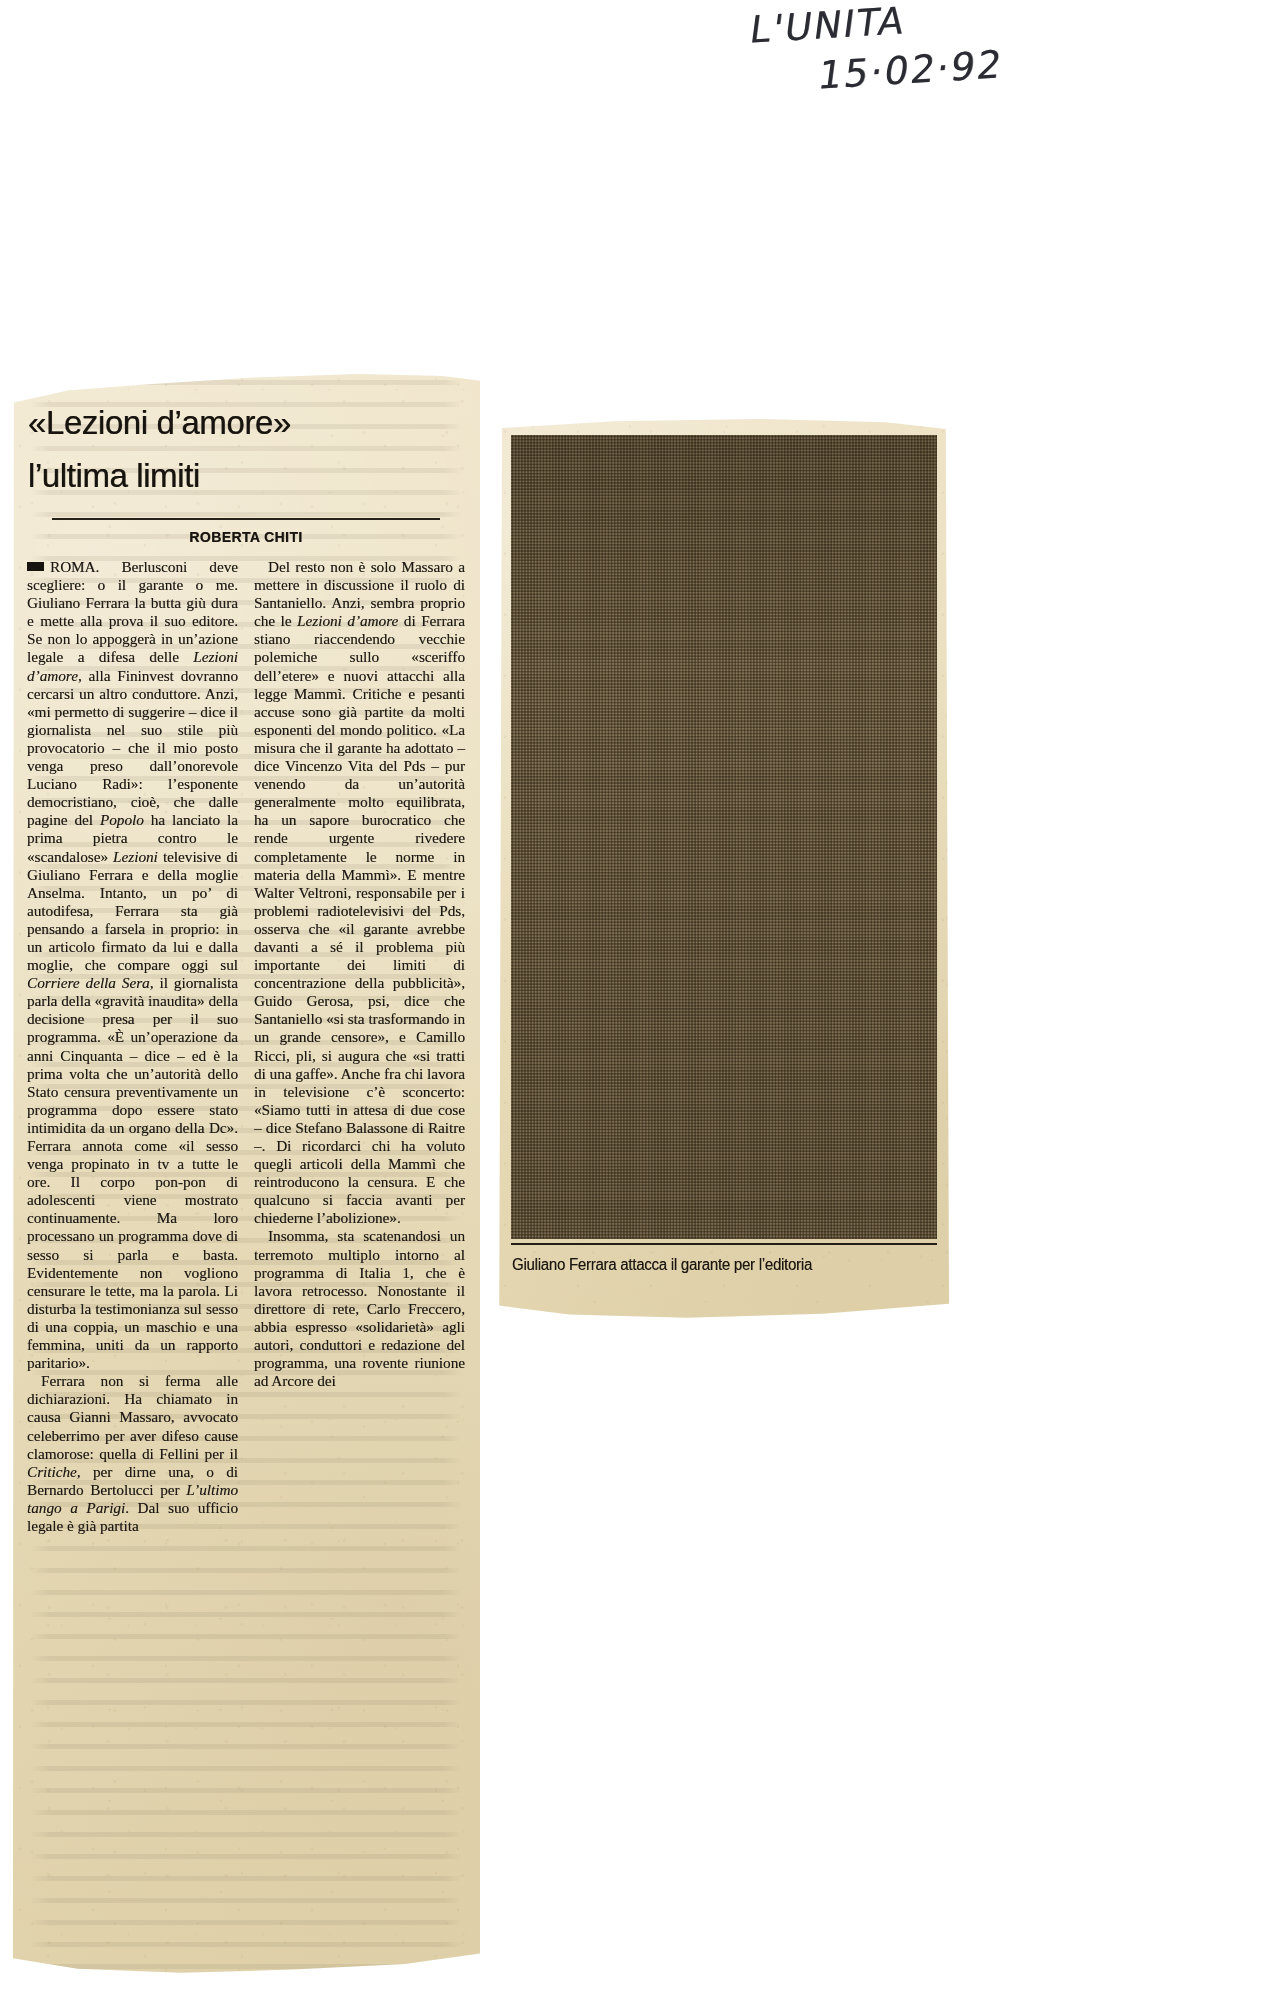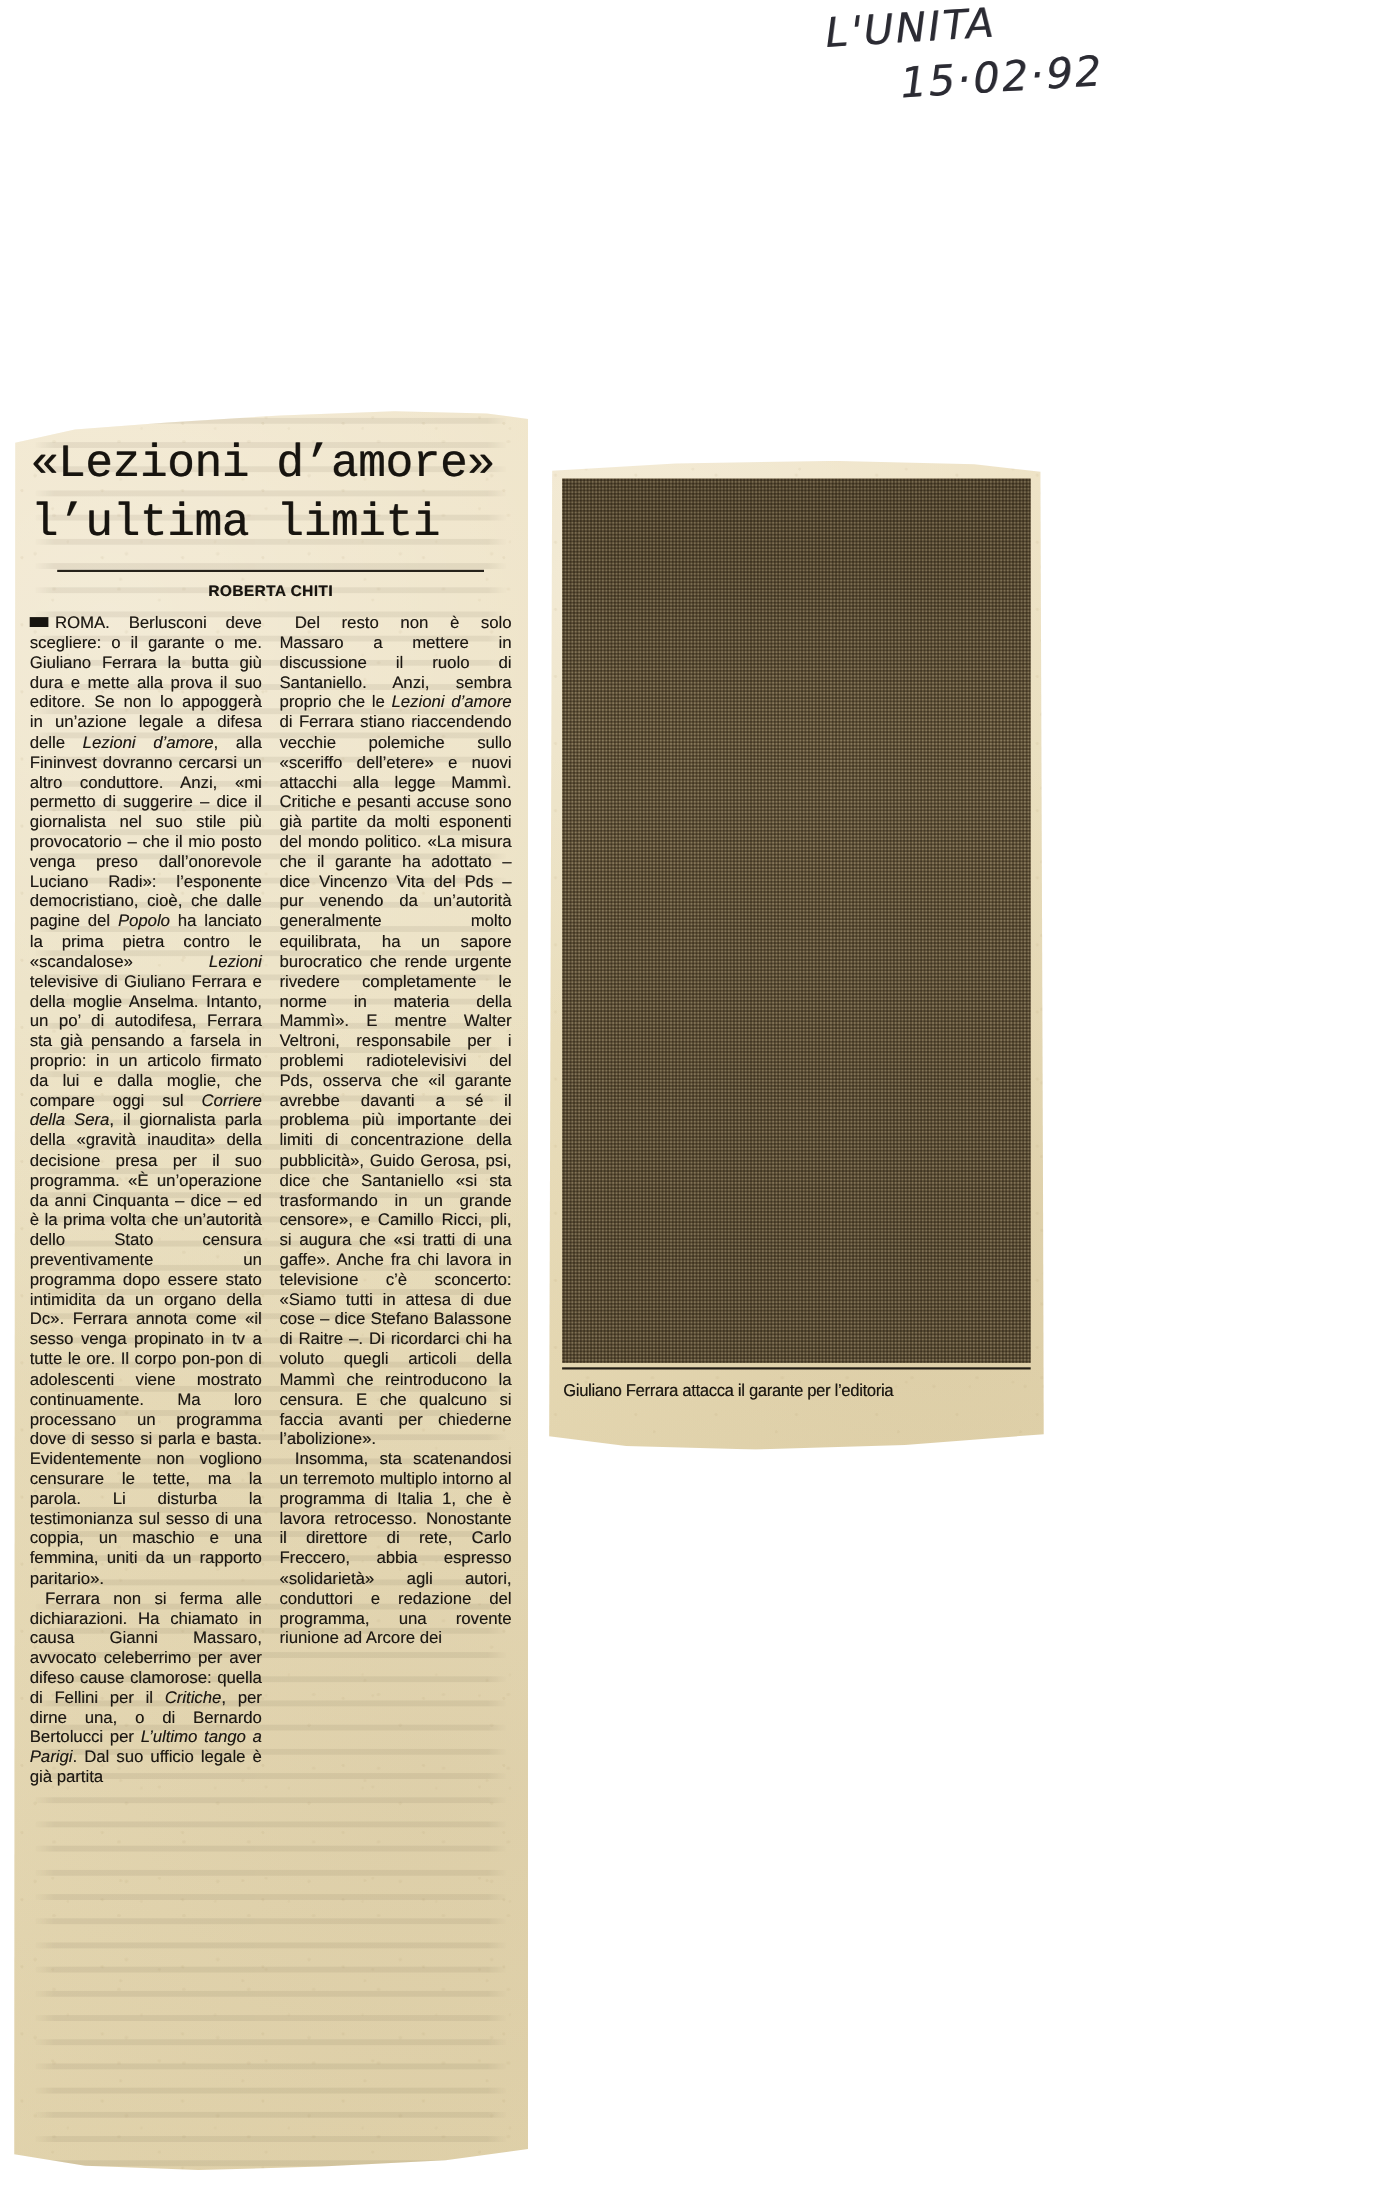--- a/index.html
+++ b/index.html
@@ -91,23 +91,23 @@
 
   
   #article-inner {
     position: absolute;
     left: 12px; top: 18px; right: 12px; bottom: 10px;
     color: #1a1712;
   }
 
   
   #headline {
-    font-family: Liberation Mono, monospace;
+    font-family: Liberation Sans, sans-serif;
     font-weight: 400;
-    font-size: 42px;
+    font-size: 33px;
     line-height: 53px;
     letter-spacing: -0.4px;
     color: #17140f;
     margin: 0;
     padding: 6px 0 0 4px;
     text-shadow: 0.35px 0 0 rgba(23,20,15,.55), -0.35px 0 0 rgba(23,20,15,.35);
   }
   #headline .hl-line { display: block; white-space: nowrap; }
 
   
@@ -129,21 +129,21 @@
   }
 
   
   #columns {
     display: flex;
     gap: 16px;
     padding: 13px 2px 0 3px;
   }
   .col {
     width: 211px;
-    font-family: Liberation Sans, sans-serif;
+    font-family: Liberation Serif, serif;
     font-size: 15.2px;
     line-height: 18.1px;
     text-align: justify;
     color: #1b1712;
     hyphens: none;
     text-shadow: 0.3px 0 0 rgba(27,23,18,.45);
   }
   .col p { margin: 0; text-indent: 14px; }
   .col p.first { text-indent: 0; }
   .col i { font-style: italic; }

